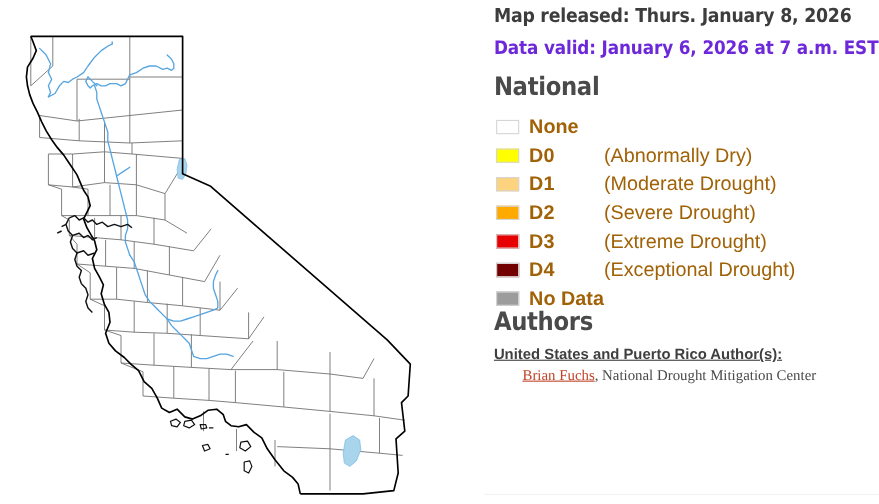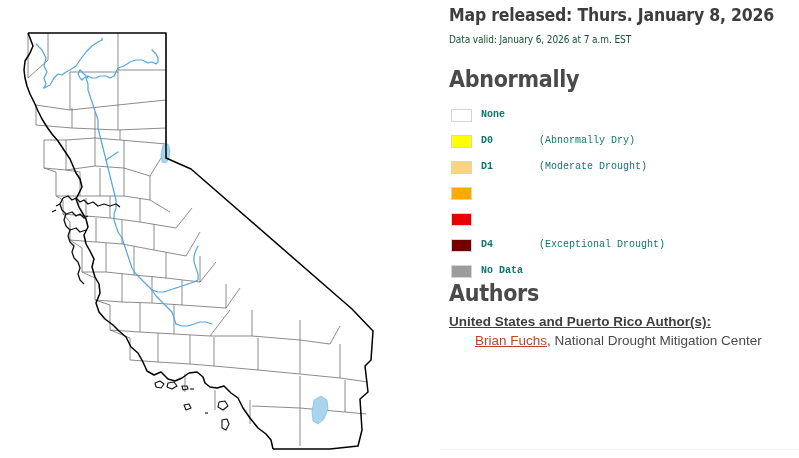--- a/index.html
+++ b/index.html
@@ -62,24 +62,24 @@
     font-size: 17.5px;
     letter-spacing: -0.2px;
     color: #3d3d3d;
     white-space: nowrap;
   }
   .data-valid {
     position: absolute;
     left: 9px;
     top: 34px;
     font-family: "DejaVu Sans Condensed", "Liberation Sans Narrow", "Liberation Sans", sans-serif;
-    font-weight: normal;
-    font-size: 10px;
+    font-weight: bold;
+    font-size: 17px;
     letter-spacing: -0.1px;
-    color: #14532d;
+    color: #6d28d9;
     white-space: nowrap;
   }
 
   .section-heading {
     position: absolute;
     left: 9px;
     font-family: "DejaVu Sans Condensed", "Liberation Sans Narrow", "Liberation Sans", sans-serif;
     font-weight: bold;
     font-size: 23px;
     letter-spacing: -0.3px;
@@ -107,23 +107,23 @@
   }
   .swatch {
     width: 21px;
     height: 13px;
     box-sizing: border-box;
     border: 1px solid #d5d5d5;
     flex: 0 0 auto;
     margin-right: 9px;
   }
   .legend-text {
-    font-family: Liberation Mono, monospace;
-    font-size: 10px;
-    color: #0f766e;
+    font-family: Liberation Sans, sans-serif;
+    font-size: 18px;
+    color: #a16207;
     white-space: nowrap;
     line-height: 1;
   }
   .legend-text .code {
     font-weight: bold;
   }
   .legend-text .desc {
     font-weight: normal;
     padding-left: 40px;
   }
@@ -141,21 +141,21 @@
   .author-label {
     font-family: "Liberation Sans", sans-serif;
     font-weight: bold;
     font-size: 13.5px;
     color: #3f3f3f;
     line-height: 1.35;
     white-space: nowrap;
     text-decoration: underline;
   }
   .author-entry {
-    font-family: Liberation Sans, sans-serif;
+    font-family: Liberation Serif, serif;
     font-size: 13.5px;
     color: #4a4a4a;
     line-height: 1.5;
     padding-left: 26px;
     max-width: 316px;
   }
   .author-link {
     color: #c0442a;
     text-decoration: underline;
     font-weight: normal;
@@ -342,40 +342,42 @@
       </g>
     </svg>
   </div>
 
   <div class="info-panel">
 
     <div class="released-title">Map released: Thurs. January 8, 2026</div>
 
     <div class="data-valid">Data valid: January 6, 2026 at 7 a.m. EST</div>
 
-    <div class="section-heading" id="intensity-heading">Abnormally</div>
+    <div class="section-heading" id="intensity-heading">National</div>
 
     <ul class="legend-list" id="legend-list">
         <li class="legend-row">
           <span class="swatch" style="background: rgb(255, 255, 255);"></span>
           <span class="legend-text"><span class="code">None</span><span class="desc"></span></span>
         </li>
         <li class="legend-row">
           <span class="swatch" style="background: rgb(255, 255, 0);"></span>
           <span class="legend-text"><span class="code">D0</span><span class="desc"> (Abnormally Dry)</span></span>
         </li>
         <li class="legend-row">
           <span class="swatch" style="background: rgb(252, 211, 127);"></span>
           <span class="legend-text"><span class="code">D1</span><span class="desc"> (Moderate Drought)</span></span>
         </li>
         <li class="legend-row">
           <span class="swatch" style="background: rgb(255, 170, 0);"></span>
+          <span class="legend-text"><span class="code">D2</span><span class="desc"> (Severe Drought)</span></span>
         </li>
         <li class="legend-row">
           <span class="swatch" style="background: rgb(230, 0, 0);"></span>
+          <span class="legend-text"><span class="code">D3</span><span class="desc"> (Extreme Drought)</span></span>
         </li>
         <li class="legend-row">
           <span class="swatch" style="background: rgb(115, 0, 0);"></span>
           <span class="legend-text"><span class="code">D4</span><span class="desc"> (Exceptional Drought)</span></span>
         </li>
         <li class="legend-row">
           <span class="swatch" style="background: rgb(156, 156, 156);"></span>
           <span class="legend-text"><span class="code">No Data</span><span class="desc"></span></span>
         </li>
       </ul>

